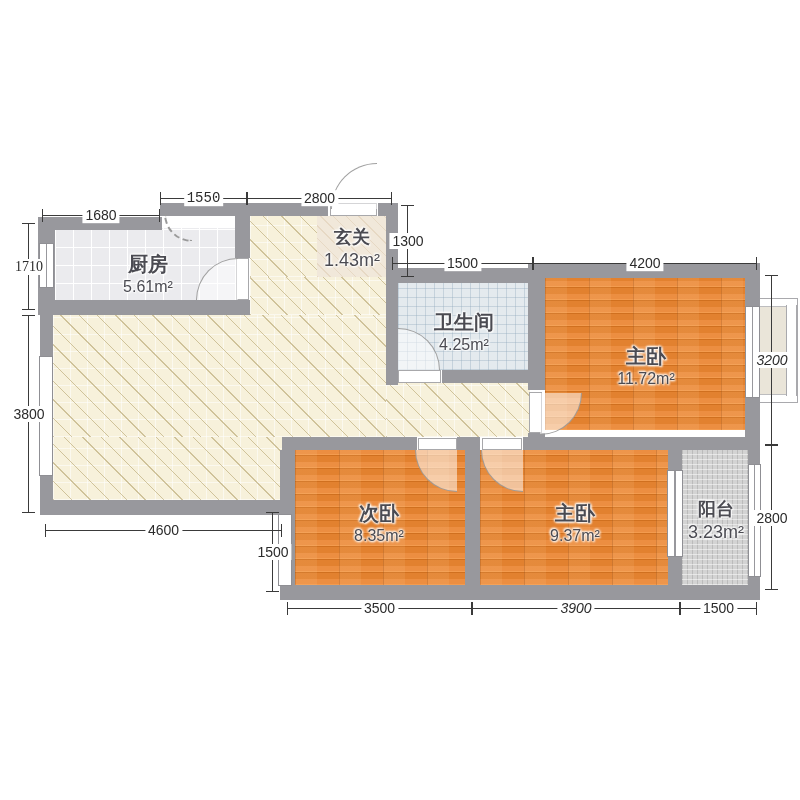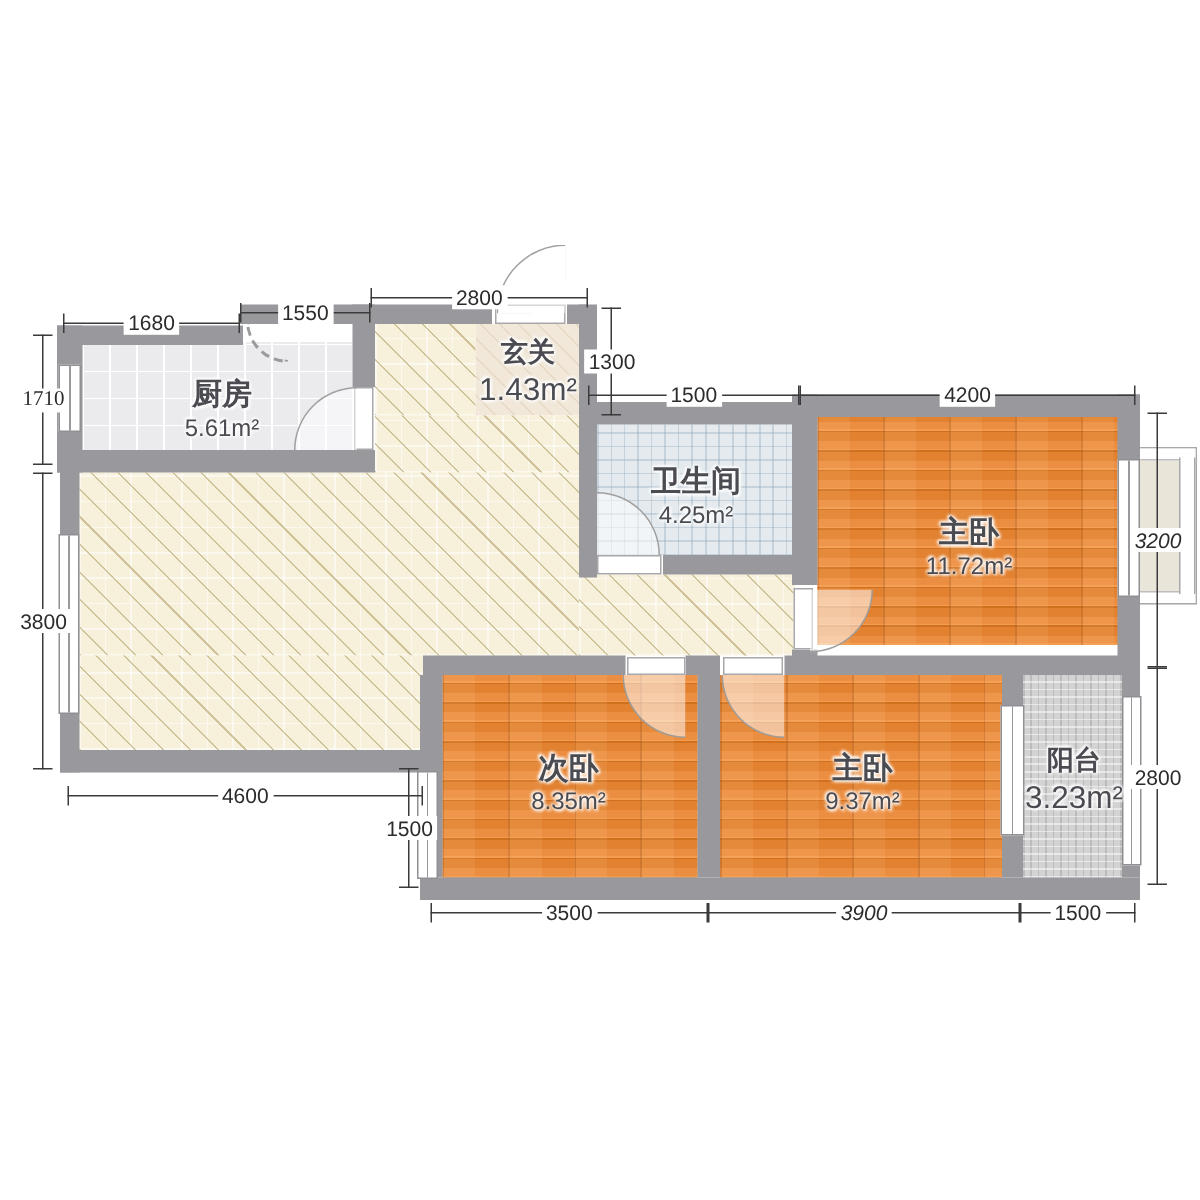--- a/index.html
+++ b/index.html
@@ -40,21 +40,21 @@
   .disc-br{border-radius:0 0 100% 0;border-bottom:1px solid rgba(150,150,150,.9);border-right:1px solid rgba(150,150,150,.9);}
   .disc-bl{border-radius:0 0 0 100%;border-bottom:1px solid rgba(150,150,150,.9);border-left:1px solid rgba(150,150,150,.9);}
   .arc-dashed{position:absolute;z-index:3;box-sizing:border-box;background:transparent;
     border-radius:0 0 0 100%;border-bottom:2px dashed #9a9a9a;border-left:2px dashed #9a9a9a;}
   .room-label{position:absolute;transform:translate(-50%,-50%);text-align:center;color:#4b4b52;
     z-index:5;line-height:1.3;white-space:nowrap;
     text-shadow:0 0 3px #fff,0 0 3px #fff,1px 1px 2px #fff,-1px -1px 2px #fff;}
   .room-label .rname{font-size:20px;font-weight:bold;display:block;}
   .room-label .rarea{font-size:16px;display:block;}
   .room-label.small .rname{font-size:18px;}
-  .room-label.small .rarea{font-size:21px;}
+  .room-label.small .rarea{font-size:18px;}
   .dim{position:absolute;z-index:6;}
   .dim-h{border-top:1px solid #3a3a3a;height:0;}
   .dim-v{border-left:1px solid #3a3a3a;width:0;}
   .dim-h::before,.dim-h::after{content:"";position:absolute;width:1px;height:13px;background:#3a3a3a;top:-7px;}
   .dim-h::before{left:0;} .dim-h::after{right:0;}
   .dim-v::before,.dim-v::after{content:"";position:absolute;height:1px;width:13px;background:#3a3a3a;left:-7px;}
   .dim-v::before{top:0;} .dim-v::after{bottom:0;}
   .dim .dlabel{position:absolute;left:50%;top:0;transform:translate(-50%,-55%);background:#fff;
     padding:0 3px;font-size:14px;color:#2b2b2b;white-space:nowrap;}
   .dim-v .dlabel{top:50%;left:0;transform:translate(-50%,-50%);}
@@ -155,21 +155,21 @@
     <div class="leaf" style="left: 482px; top: 438px; width: 40px; height: 12px;"></div>
     <div class="disc disc-tl" style="left: 331px; top: 163px; width: 46px; height: 46px;"></div>
     <div class="disc disc-tl" style="left: 196px; top: 258px; width: 42px; height: 42px;"></div>
     <div class="disc disc-tr" style="left: 398px; top: 328px; width: 42px; height: 42px;"></div>
     <div class="disc disc-br" style="left: 540px; top: 393px; width: 42px; height: 42px;"></div>
     <div class="disc disc-bl" style="left: 415px; top: 450px; width: 42px; height: 42px;"></div>
     <div class="disc disc-bl" style="left: 481px; top: 450px; width: 42px; height: 42px;"></div>
     <div class="dim dim-h" style="left: 42px; top: 215px; width: 118px;">
       <span class="dlabel">1680</span>
     </div>
-    <div class="dim dim-h" style="left: 160px; top: 208px; width: 87px;">
+    <div class="dim dim-h" style="left: 160px; top: 198px; width: 87px; font-family: Liberation Mono, monospace;">
       <span class="dlabel">1550</span>
     </div>
     <div class="dim dim-h" style="left: 247px; top: 198px; width: 145px;">
       <span class="dlabel">2800</span>
     </div>
     <div class="dim dim-h" style="left: 392px; top: 263px; width: 141px;">
       <span class="dlabel">1500</span>
     </div>
     <div class="dim dim-h" style="left: 533px; top: 263px; width: 224px;">
       <span class="dlabel">4200</span>

